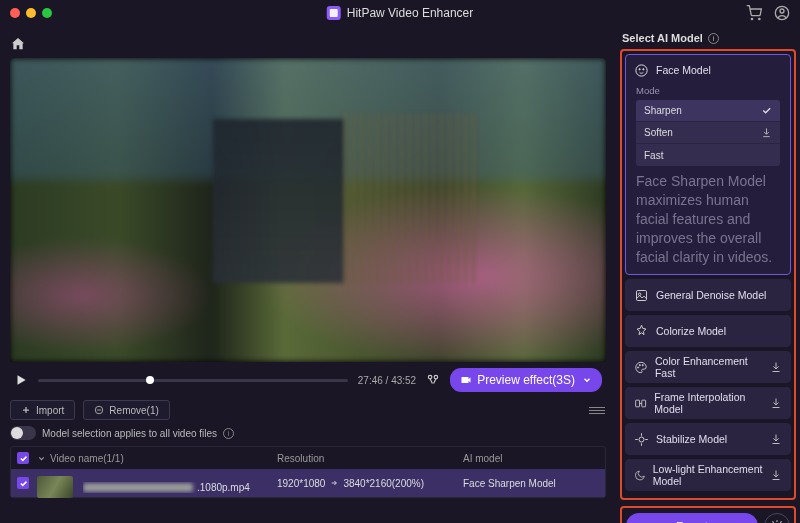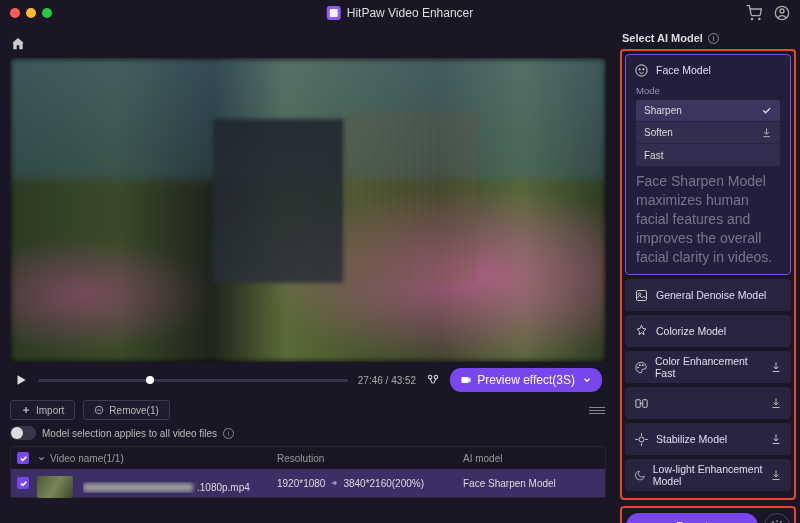--- a/index.html
+++ b/index.html
@@ -309,20 +309,21 @@
         </div>
       </div>
 
       <div class="model-card">
         <div class="card-header">
           <svg width="15" height="15" viewBox="0 0 24 24" fill="none" stroke="#ccc" stroke-width="1.6">
               <rect x="3" y="6" width="7" height="12" rx="1"></rect>
               <rect x="14" y="6" width="7" height="12" rx="1"></rect>
               <path d="M10 12h4"></path>
             </svg>
+          <span class="label">Frame Interpolation Model</span>
           <div class="dl">
               <svg width="12" height="12" viewBox="0 0 24 24" fill="none" stroke="#bbb" stroke-width="2">
                 <path d="M12 3v12M7 11l5 5 5-5M5 21h14"></path>
               </svg>
             </div>
         </div>
       </div>
 
       <div class="model-card">
         <div class="card-header">

